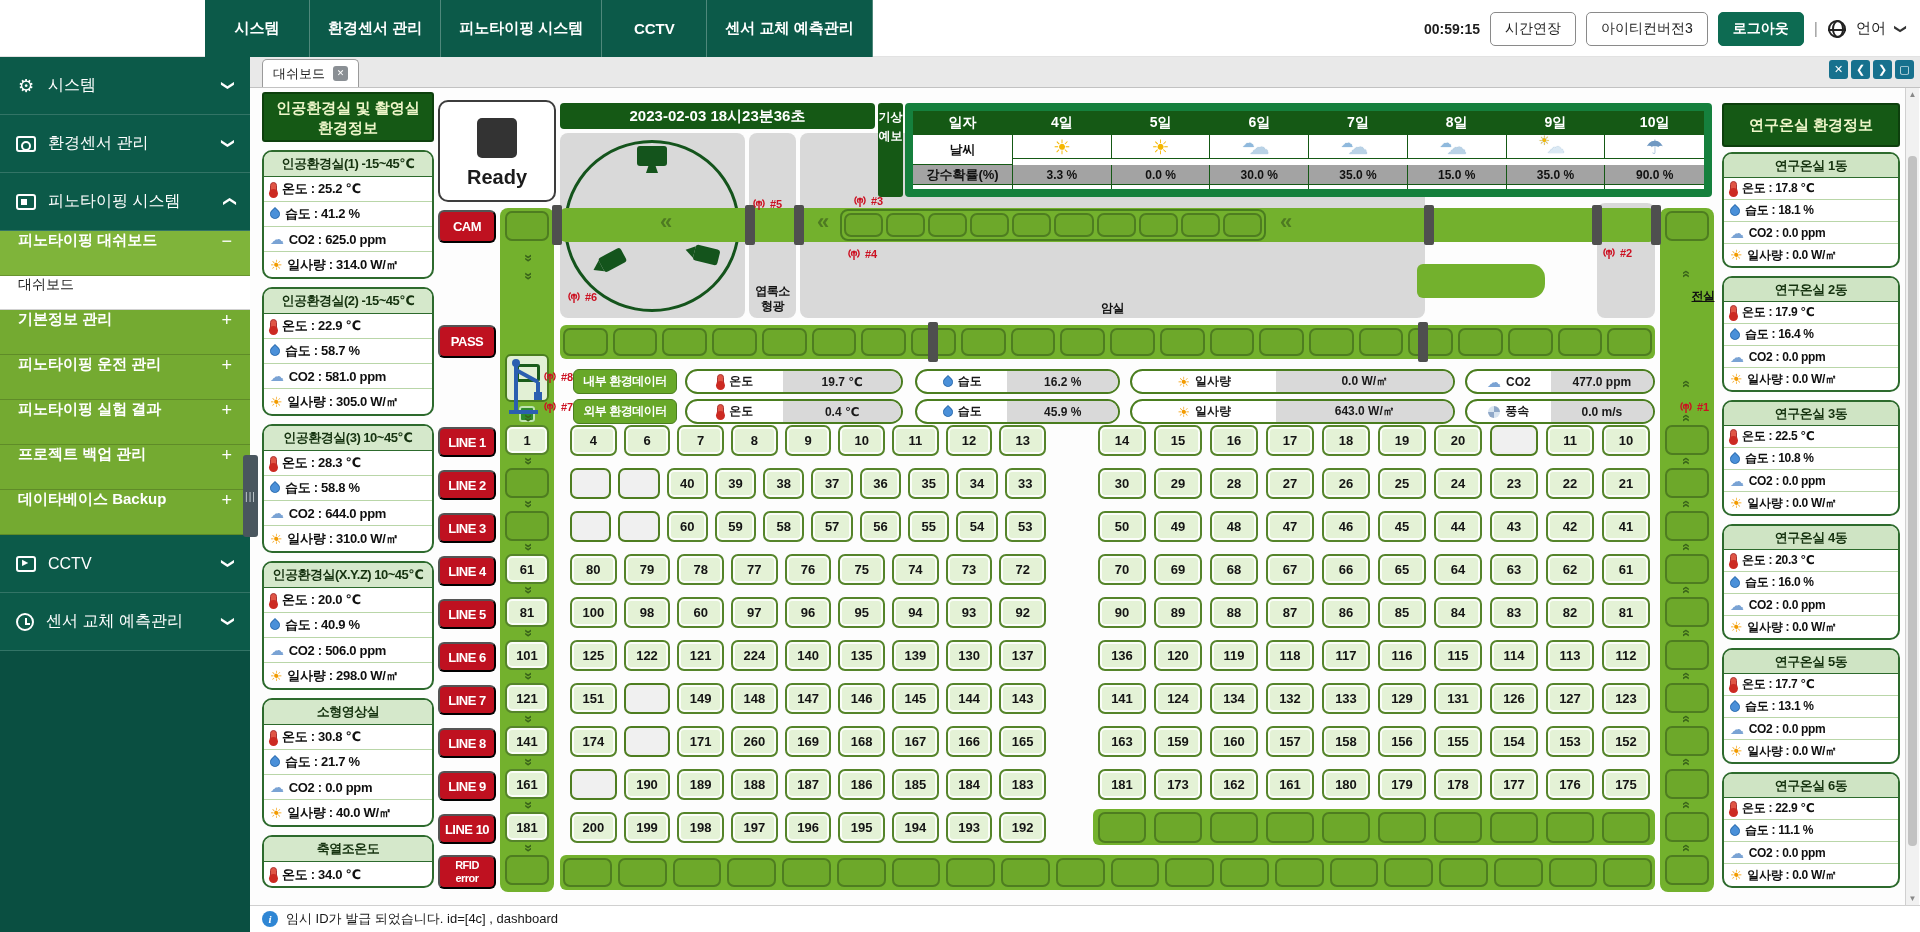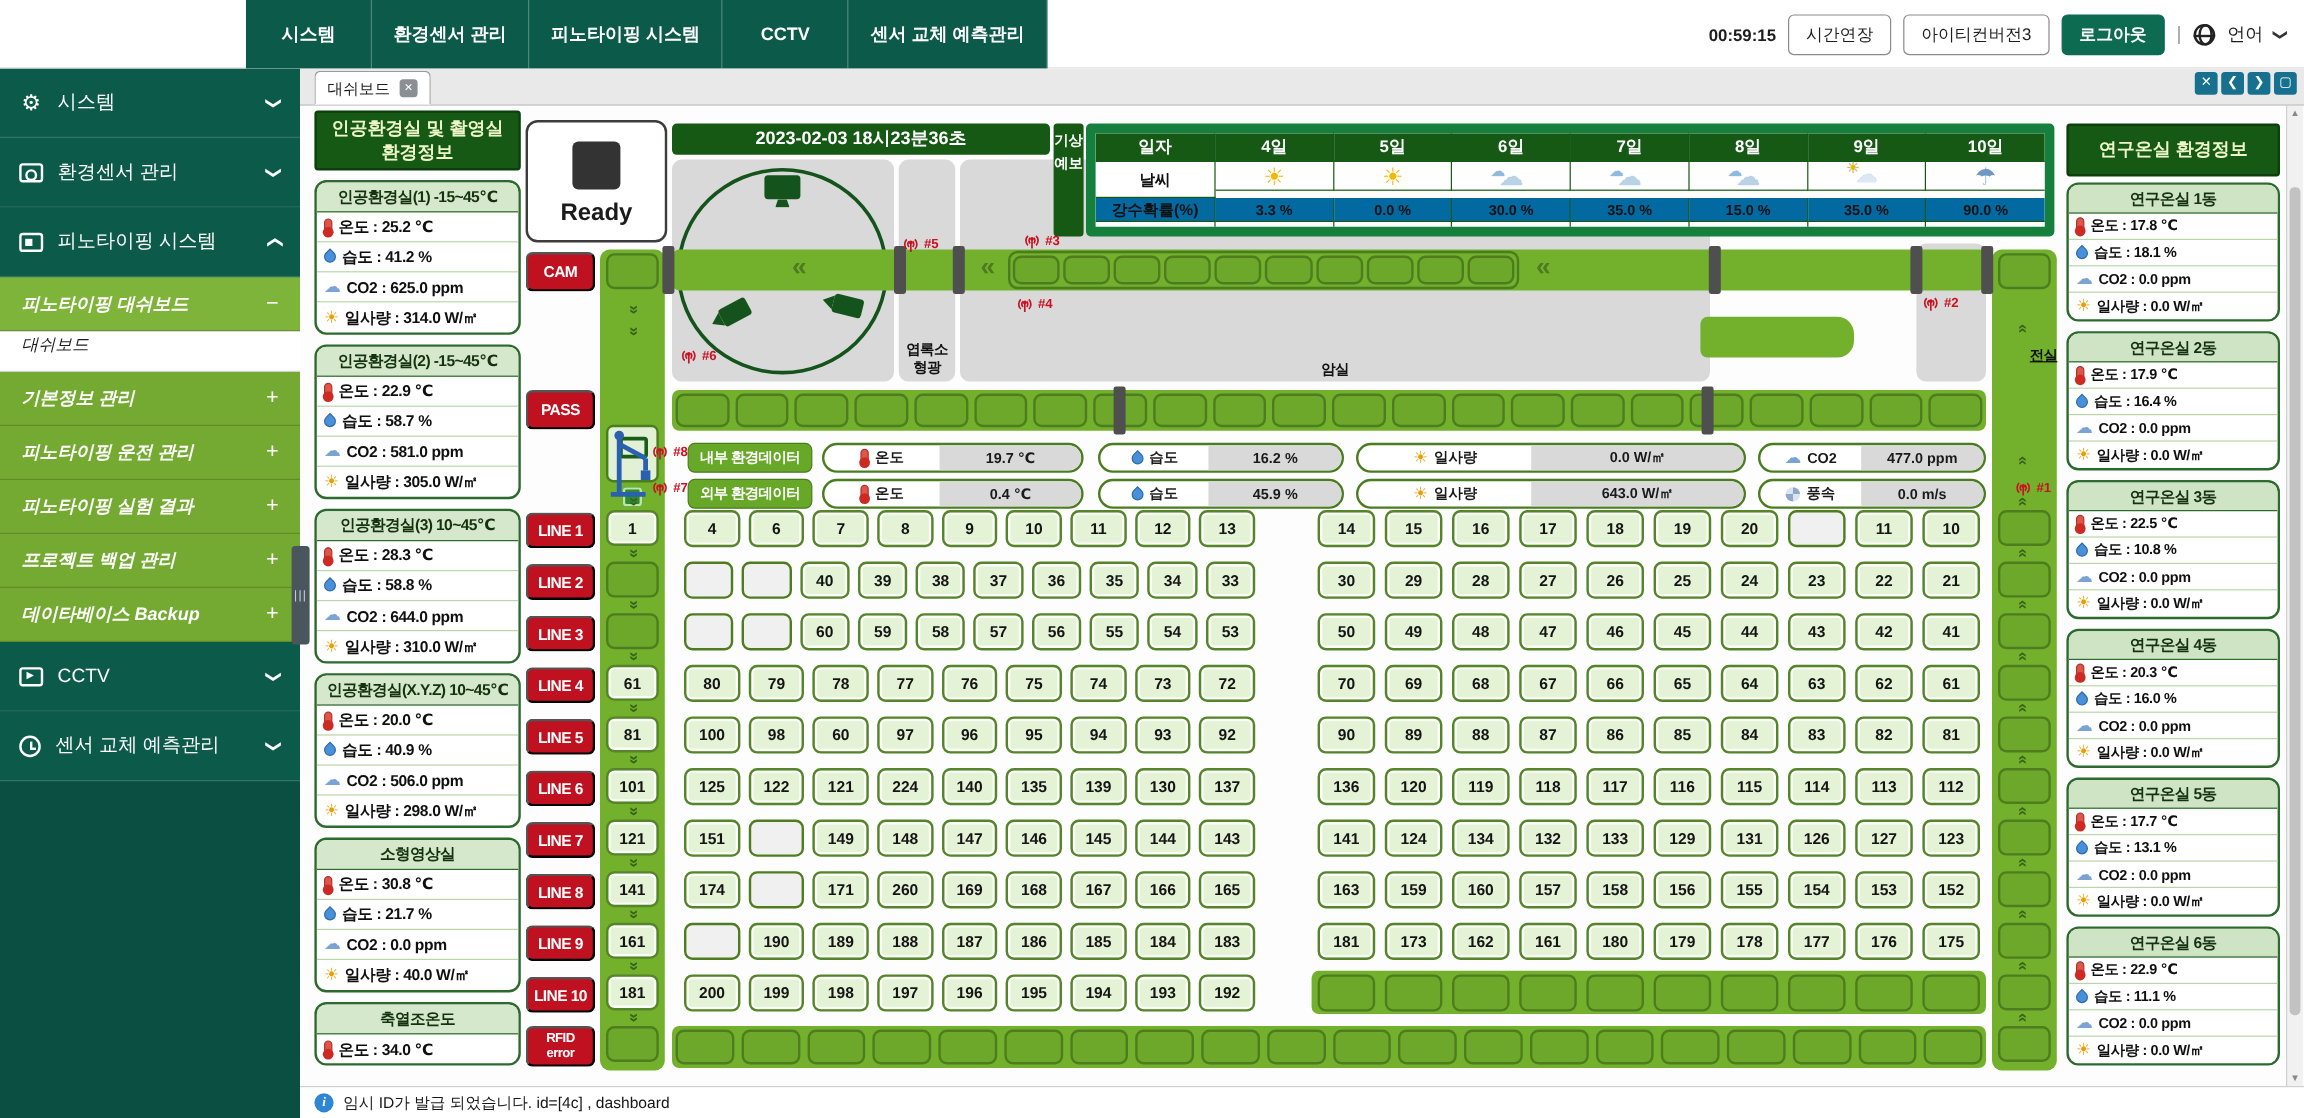--- a/index.html
+++ b/index.html
@@ -33,22 +33,22 @@
   #lang-label { font-size:15px; color:#1d1d1d; }
   .vchev { font-size:12px; color:#333; transform:rotate(90deg); display:inline-block; }
 
   
   #sidebar { position:absolute; left:0; top:57px; width:250px; height:875px; background:#0a4f41; z-index:30; }
   .side-item { height:58px; display:flex; align-items:center; gap:12px; padding:0 16px;
     background:#0c5a49; border-bottom:1px solid rgba(255,255,255,.16); color:#fff; font-size:16px; cursor:pointer; }
   .side-item .grow { flex:1; }
   .side-chev { font-size:13px; display:inline-block; transform:rotate(90deg); }
   .side-chev.up { transform:rotate(-90deg); }
-  .sub-item { height:45px; display:flex; align-items:flex-end; padding:12px 18px; background:#74aa31;
-    border-bottom:1px solid rgba(0,0,0,.18); color:#fff; font-size:15px; font-weight:bold; cursor:pointer;font-style:italic; }
+  .sub-item { height:45px; display:flex; align-items:flex-start; padding:0 18px; background:#74aa31;
+    border-bottom:1px solid rgba(0,0,0,.18); color:#fff; font-size:15px; font-weight:bold; cursor:pointer; }
   .sub-item.parent { background:#7fb43a; }
   .sub-item.current { background:#fff; color:#1b1b1b; height:34px; font-weight:normal; font-size:14px; }
   .sub-item .grow { flex:1; }
   .sub-ind { font-size:18px; font-weight:normal; }
   .sb-ico { width:20px; height:16px; border:2px solid #fff; border-radius:3px; position:relative; flex:none; }
   .sb-ico.gear { border:none; width:20px; height:20px; font-size:18px; line-height:20px; text-align:center; color:#fff; }
   .sb-ico.cctv::after { content:"▶"; position:absolute; left:4px; top:0px; font-size:8px; color:#fff; }
   .sb-ico.sensor::after { content:""; position:absolute; left:3px; top:3px; width:6px; height:6px; border:2px solid #fff; border-radius:50%; }
   .sb-ico.news::after { content:""; position:absolute; left:3px; top:3px; right:7px; bottom:3px; background:#fff; }
   .sb-ico.clock { border-radius:50%; width:18px; height:18px; }
@@ -142,21 +142,21 @@
     border-radius:3px; color:#fff; font-size:12px; font-weight:bold; text-align:center; padding-top:5px;
     word-break:break-all; line-height:1.55; z-index:6; }
   #weather { position:absolute; left:905px; top:103px; width:807px; height:94px; display:grid;
     grid-template-columns:100px repeat(7,1fr); grid-template-rows:24px 30px 20px 20px;
     border:8px solid #15803d; border-radius:4px; overflow:hidden; background:#fff; z-index:6; }
   .wcell { border-right:1px solid #155915; border-bottom:1px solid #155915; display:flex; align-items:center;
     justify-content:center; font-size:12px; font-weight:bold; color:#111; }
   .wcell:nth-child(8n) { border-right:none; }
   .whead { background:#155915; color:#fff; font-size:14px; }
   .wlabel { font-size:13px; }
-  .wrain { background:#0369a1; }
+  .wrain { background:#a3a3a3; }
   .wicon { position:relative; height:24px; }
   .wi-sun { color:#f5b700; font-size:20px; line-height:22px; font-family:"DejaVu Sans",sans-serif; }
   .wi-cloud { color:#b9d2e6; font-size:20px; line-height:22px; text-shadow:0 0 1px #7fa8c9; font-family:"DejaVu Sans",sans-serif; }
   .wi-cloud::before { content:"☁"; position:absolute; margin-left:-7px; margin-top:-4px; font-size:12px; color:#8fb9dd; }
   .wi-suncloud { position:relative; font-size:18px; line-height:22px; color:#dbe9f4; text-shadow:0 0 1px #7fa8c9; font-family:"DejaVu Sans",sans-serif; }
   .wi-suncloud::before { content:"☀"; position:absolute; left:-8px; top:-6px; font-size:13px; color:#f5b700; }
   .wi-rain { color:#6f98c2; font-size:20px; line-height:22px; font-family:"DejaVu Sans",sans-serif; }
 
   
   .env-pill-label { position:absolute; width:104px; height:25px; background:#68a829; border:1px solid #4a7d1f;

